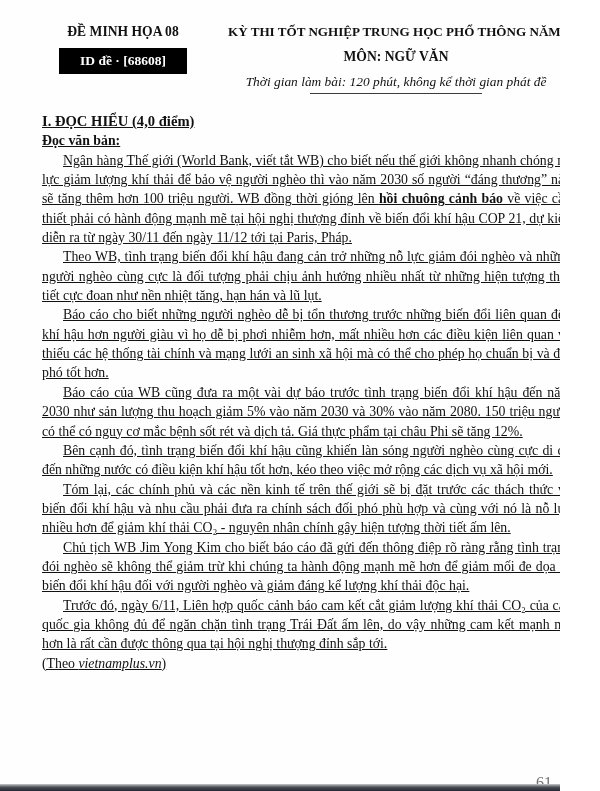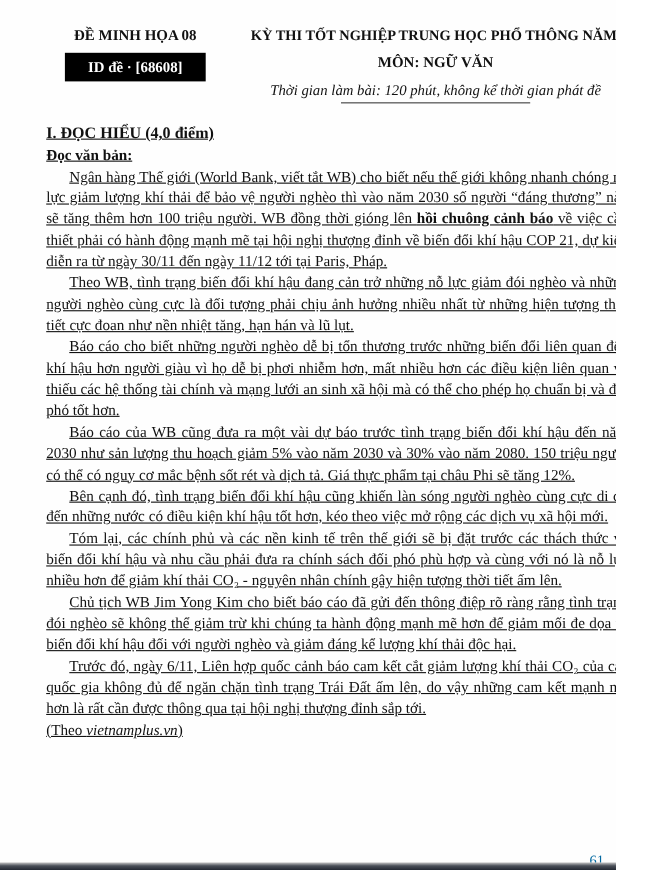--- a/index.html
+++ b/index.html
@@ -32,21 +32,21 @@
   }
   .section-heading { font-weight: bold; font-size: 14.6px; }
   .instruction { font-weight: bold; }
   .passage-title { font-weight: bold; text-align: center; font-size: 13.2px; white-space: nowrap; }
   p.para { margin: 0; text-indent: 21px; }
   .b { font-weight: bold; }
   .i { font-style: italic; }
   .source-line { text-align: left; padding-right: 18px; }
 
   
-  .page-num { position: absolute; left: 536px; top: 774px; font-size: 13px; color: #0369a1; }
+  .page-num { position: absolute; left: 536px; top: 774px; font-size: 16px; color: #737373; }
   .bottom-strip {
     position: absolute; left: 0; bottom: 0; width: 600px; height: 7px;
     background: linear-gradient(#c9c9c9, #4a4f58 45%, var(--scan_edge, #232832));
   }
 </style>
 </head>
 <body>
 
 <div class="page">
 

